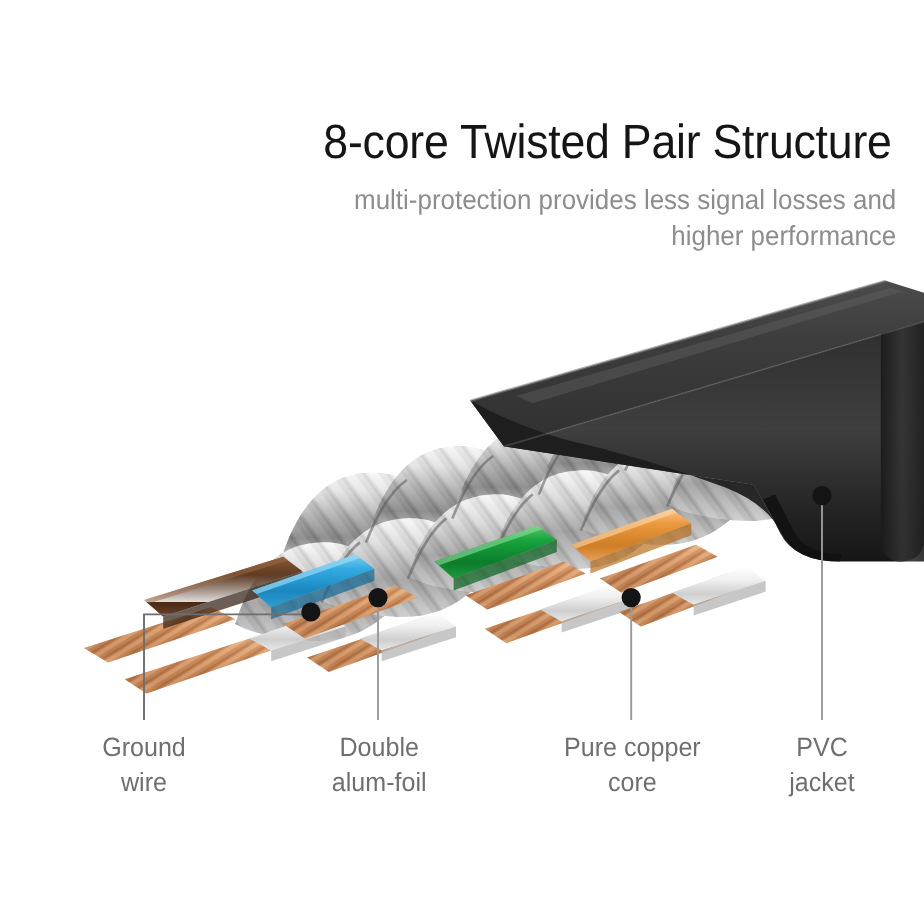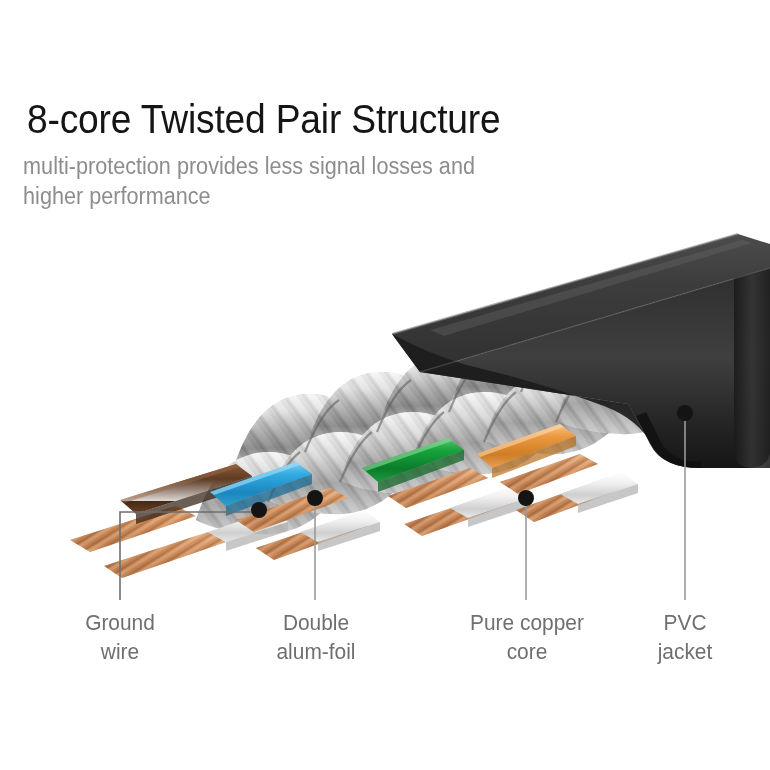--- a/index.html
+++ b/index.html
@@ -18,21 +18,21 @@
     position: relative;
     width: 770px;
     height: 770px;
     background: #ffffff;
   }
   .heading-block {
     position: absolute;
     top: 96px;
     left: 0;
     width: 770px;
-    text-align: left;
+    text-align: right;
   }
   .title {
     font-size: 40px;
     line-height: 46px;
     color: #151515;
     font-weight: 400;
     letter-spacing: -0.2px;
     transform: scaleX(0.93);
     transform-origin: center top;
     white-space: nowrap;

